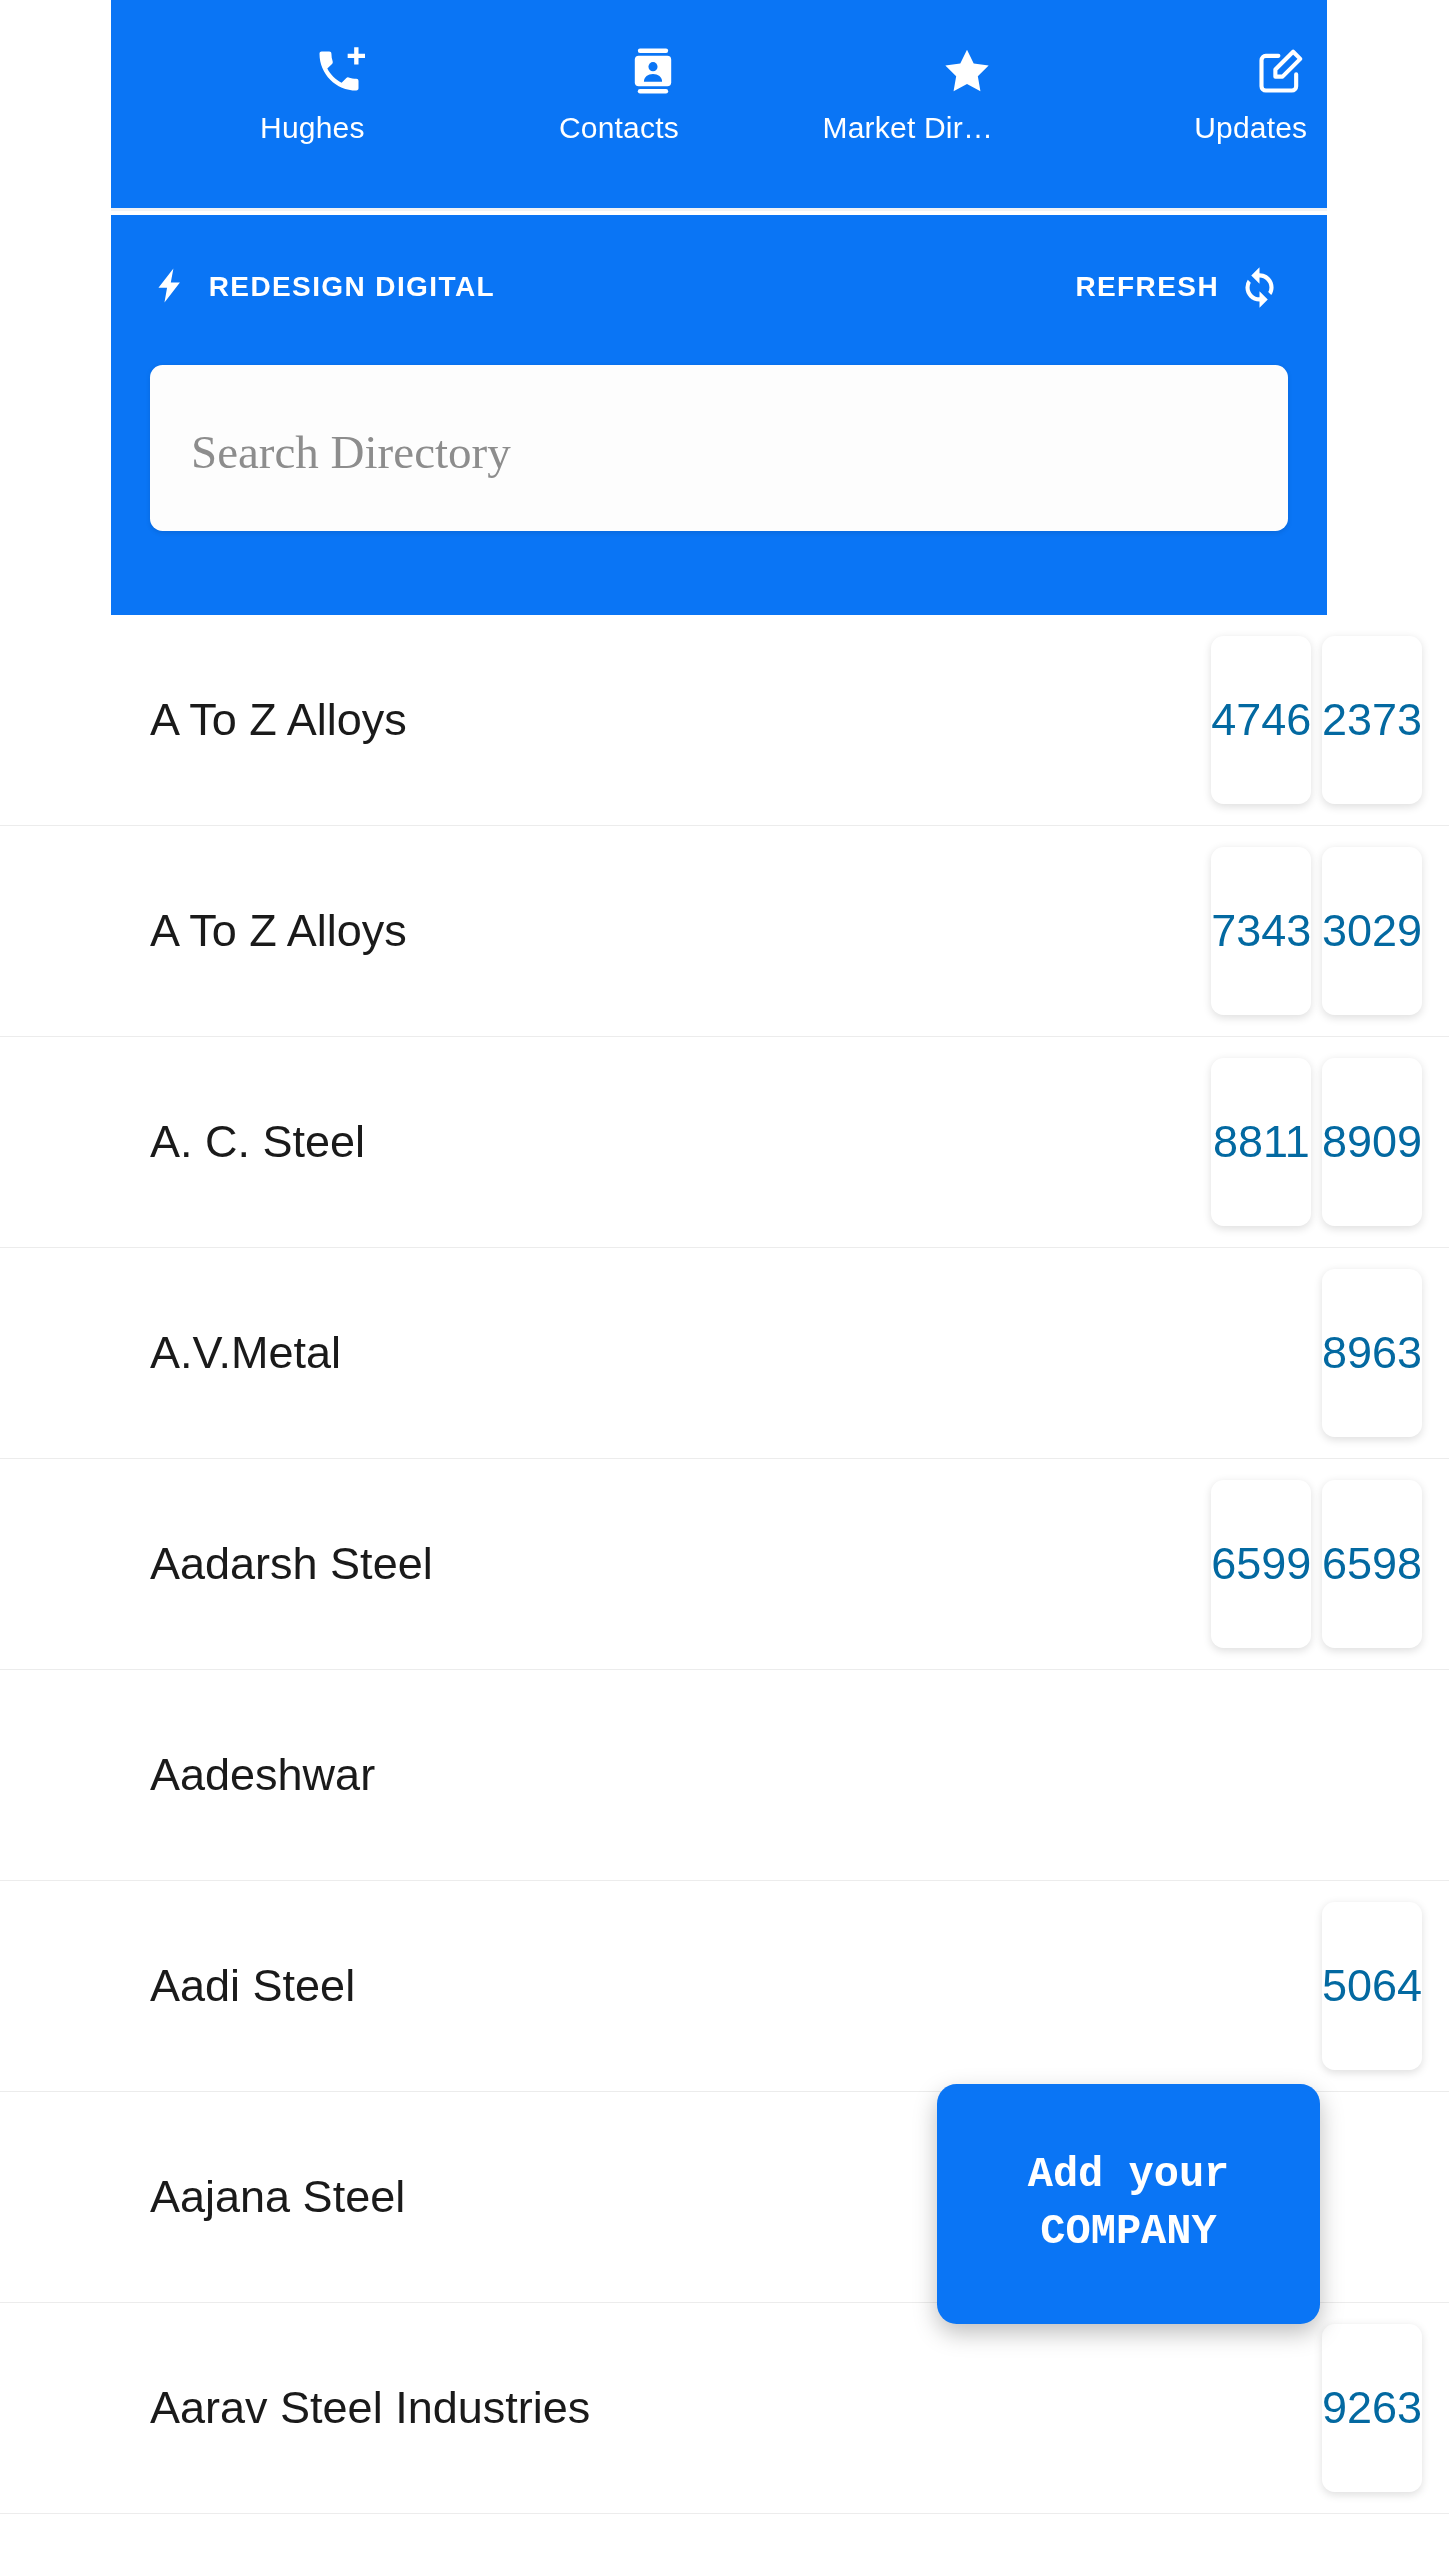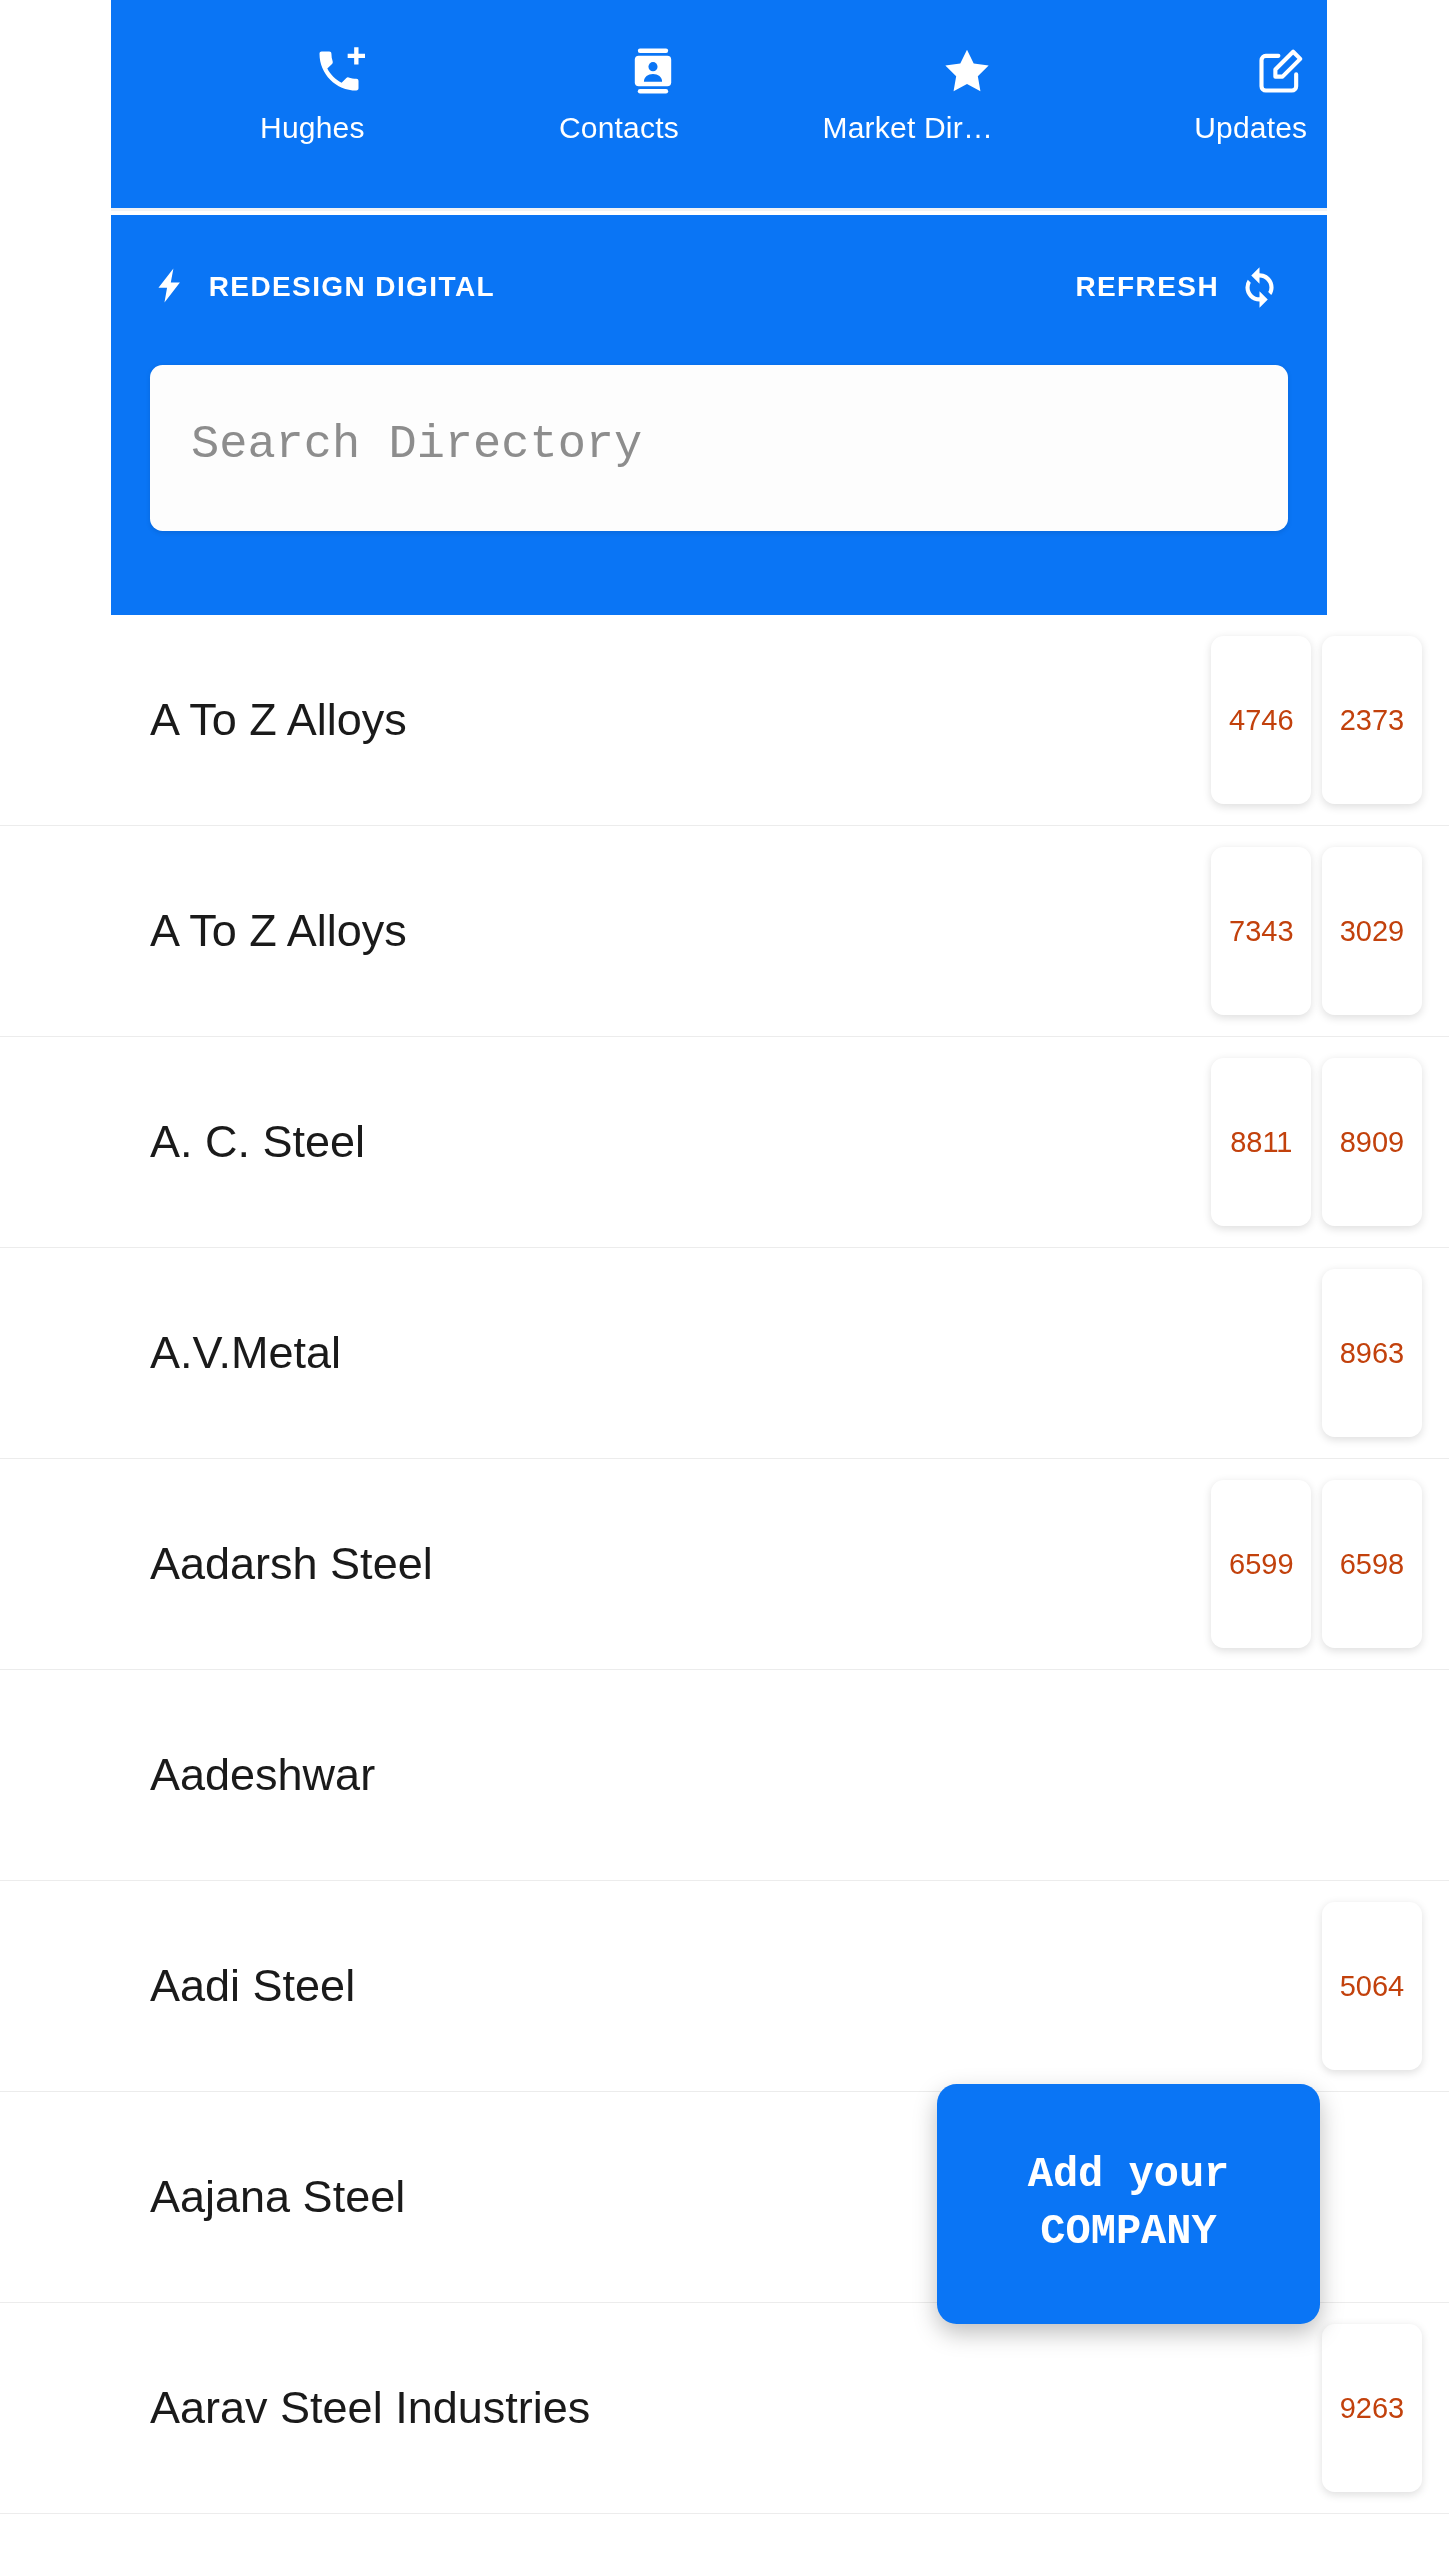--- a/index.html
+++ b/index.html
@@ -113,22 +113,22 @@
     height: 166px;
   }
   .searchbox {
     width: 100%;
     height: 100%;
     box-sizing: border-box;
     background: #fdfdfd;
     border: none;
     border-radius: 12.5px;
     outline: none;
-    font-family: Liberation Mono, monospace;
-    font-size: 31px;
+    font-family: Liberation Serif, serif;
+    font-size: 59px;
     color: #333333;
     padding: 0 41px;
     box-shadow: 0 1.8px 5.4px rgba(0,0,0,0.10);
   }
   .searchbox::placeholder {
     color: #8d8d8d;
     font-size: 47px;
   }
 
   
@@ -168,22 +168,22 @@
   }
   .chip {
     width: 100px;
     height: 168px;
     background: #ffffff;
     border-radius: 12.5px;
     box-shadow: 0 2.7px 8px rgba(0,0,0,0.13);
     display: flex;
     align-items: center;
     justify-content: center;
-    font-size: 29px;
-    color: #c2410c;
+    font-size: 45px;
+    color: #0369a1;
     cursor: pointer;
     box-sizing: border-box;
   }
 
   
   .addbtn {
     position: absolute;
     left: 937px;
     top: 2084px;
     width: 383px;

